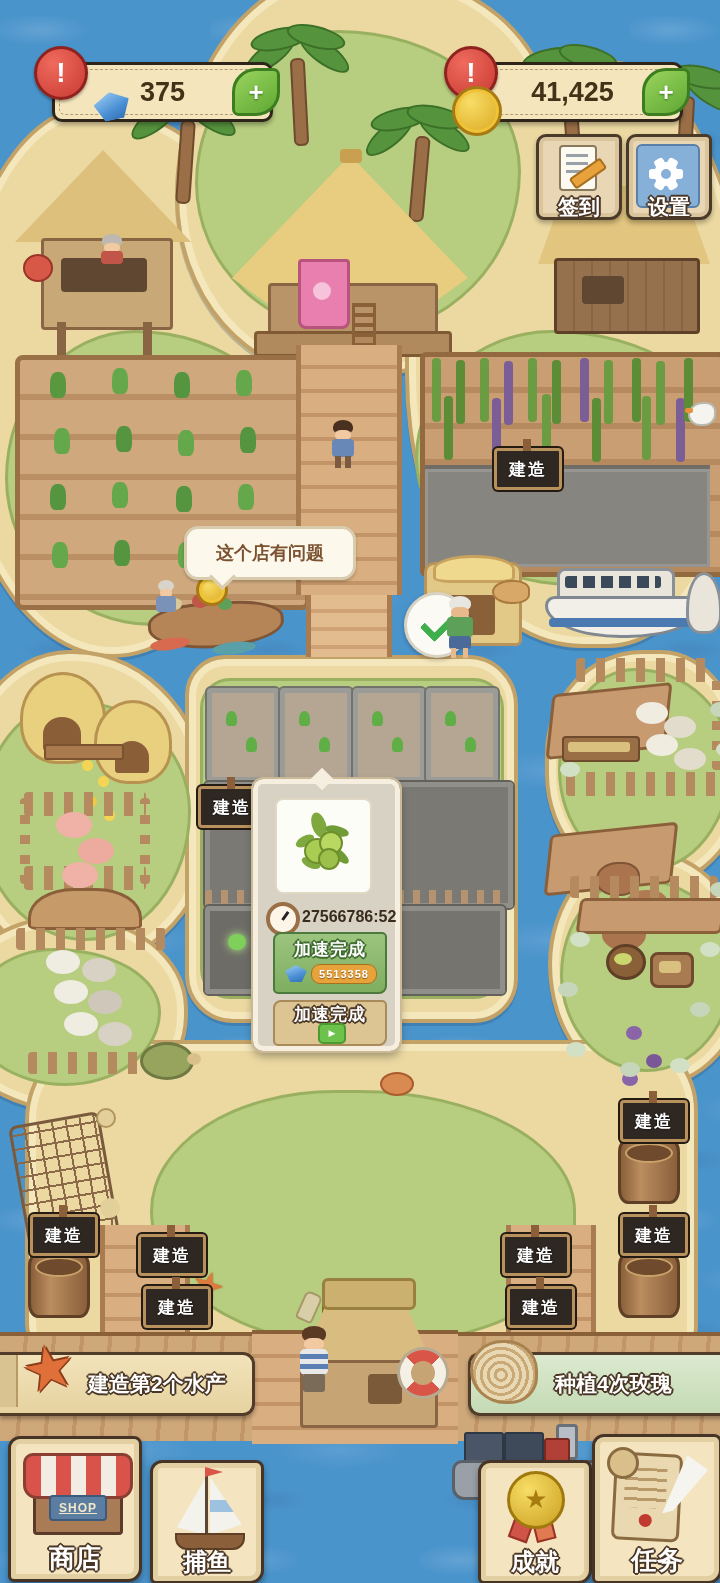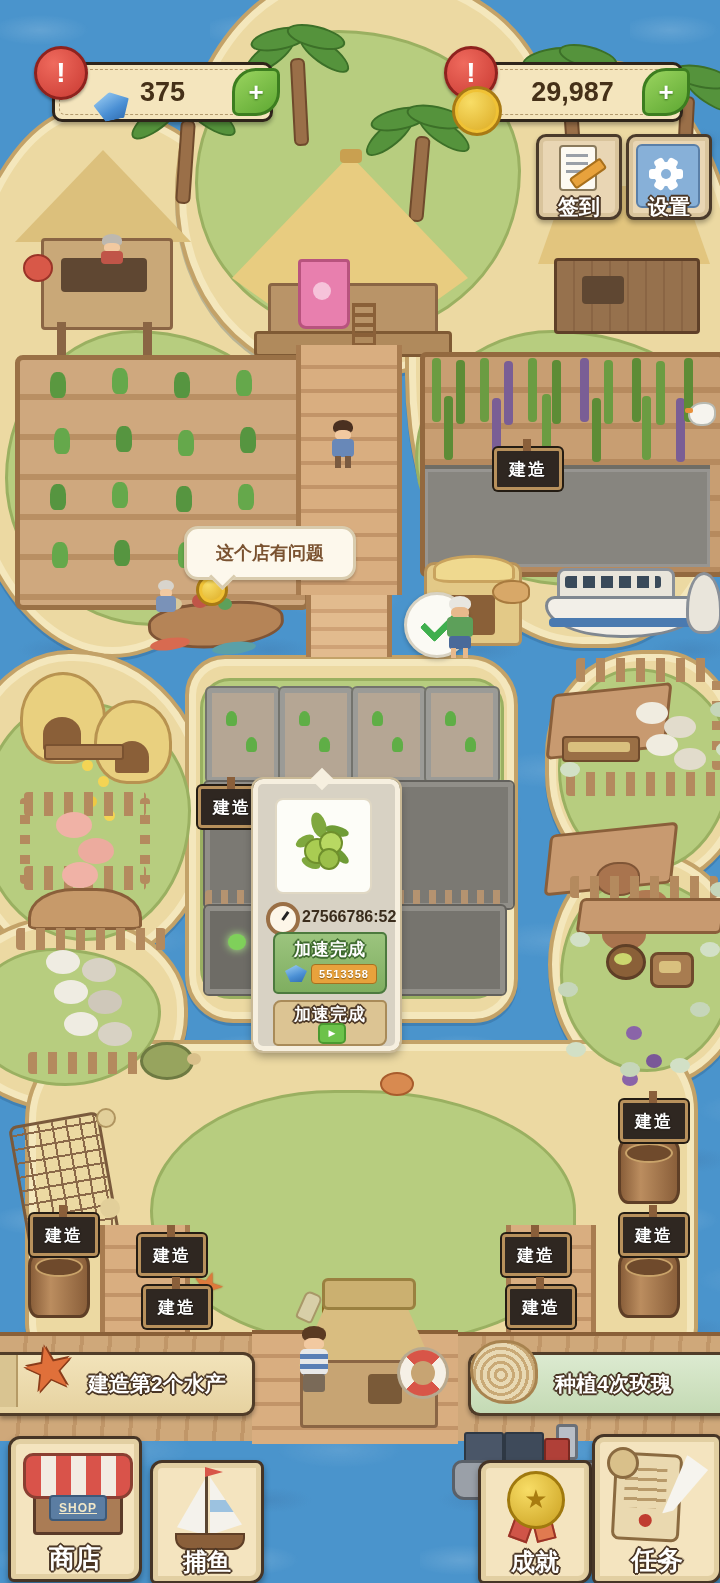--- a/index.html
+++ b/index.html
@@ -344,21 +344,21 @@
   <div class="alert" style="left:34px;top:46px;">
       <span>!</span>
     </div>
   <div class="gem" style="left:94px;top:92px;width:36px;height:28px;z-index:93;transform:rotate(-12deg);"></div>
   <div class="plus" style="left:232px;top:68px;">
       <span>+</span>
     </div>
 
   <div class="bar" style="left:462px;top:62px;">
     <div class="inner"></div>
-    <div class="val">29,987</div>
+    <div class="val">41,425</div>
   </div>
   <div class="alert" style="left:444px;top:46px;">
       <span>!</span>
     </div>
   <div class="coin" style="left:452px;top:86px;width:44px;height:44px;z-index:93;"></div>
   <div class="plus" style="left:642px;top:68px;">
       <span>+</span>
     </div>
 
   <div class="paperbtn" style="left:626px;top:134px;">
@@ -394,21 +394,21 @@
         <circle cx="40" cy="48" r="10" fill="#9cc04a" stroke="#6f8f2c" stroke-width="2"></circle>
       </svg>
     </div>
     <div class="abs" style="left:8px;top:118px;width:26px;height:26px;background:#fdf6e8;border:4px solid #9a6f45;border-radius:50%;">
       <span class="abs" style="left:11px;top:4px;width:3px;height:10px;background:#222;transform-origin:bottom;transform:rotate(35deg);"></span>
     </div>
     <div class="abs" style="left:44px;top:124px;font-size:16px;font-weight:bold;color:#3a2c1c;">27566786:52</div>
     <div class="popupbtn" style="top:148px;height:58px;background:linear-gradient(180deg,#9cc47e,#7fae60);border:2px solid #4c7a3e;">
       <div class="otext" style="margin-top:4px;font-size:17px;letter-spacing:1px;text-shadow:-2px 0 #3f6b2f,2px 0 #3f6b2f,0 -2px #3f6b2f,0 2px #3f6b2f,1px 1px #3f6b2f,-1px -1px #3f6b2f;">加速完成</div>
       <div class="gem" style="left:10px;top:31px;width:22px;height:17px;"></div>
-      <div class="abs" style="left:36px;top:30px;width:64px;height:18px;background:#e8a23c;border:1px solid #a5711f;border-radius:4px;">
+      <div class="abs" style="left:36px;top:30px;width:64px;height:18px;background:#e8a23c;border:1px solid #a5711f;border-radius:9px;">
         <span style="display:block;font-size:11px;font-weight:bold;color:#fff;line-height:18px;text-shadow:0 1px 1px #8a5a14;letter-spacing:1px;">5513358</span>
       </div>
     </div>
     <div class="popupbtn" style="top:216px;height:42px;background:#dcc493;border:2px solid #a98b59;">
       <div class="otext" style="margin-top:1px;font-size:17px;letter-spacing:1px;">加速完成</div>
       <div class="abs" style="left:43px;top:21px;width:24px;height:17px;background:#6cc24a;border:2px solid #4a9a30;border-radius:5px;">
         <span style="display:block;color:#fff;font-size:9px;line-height:17px;text-align:center;">▶</span>
       </div>
     </div>
   </div>

